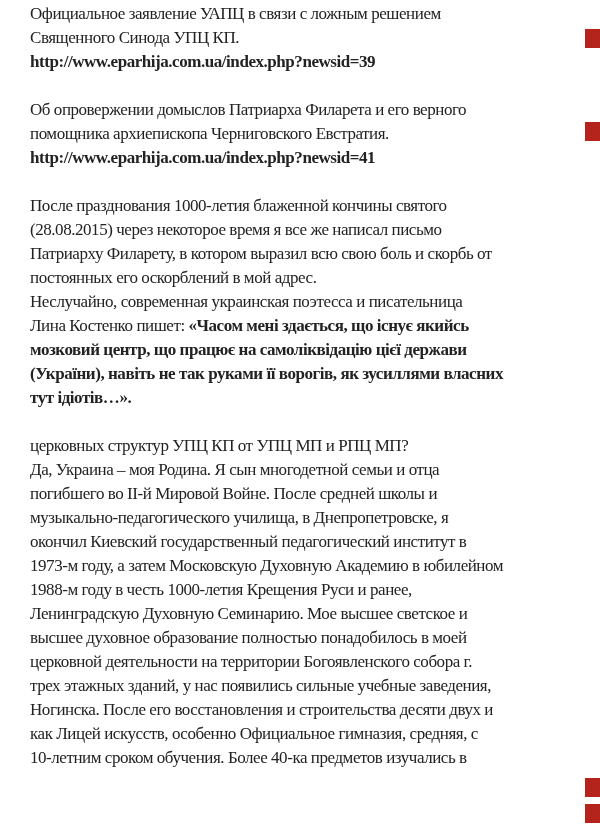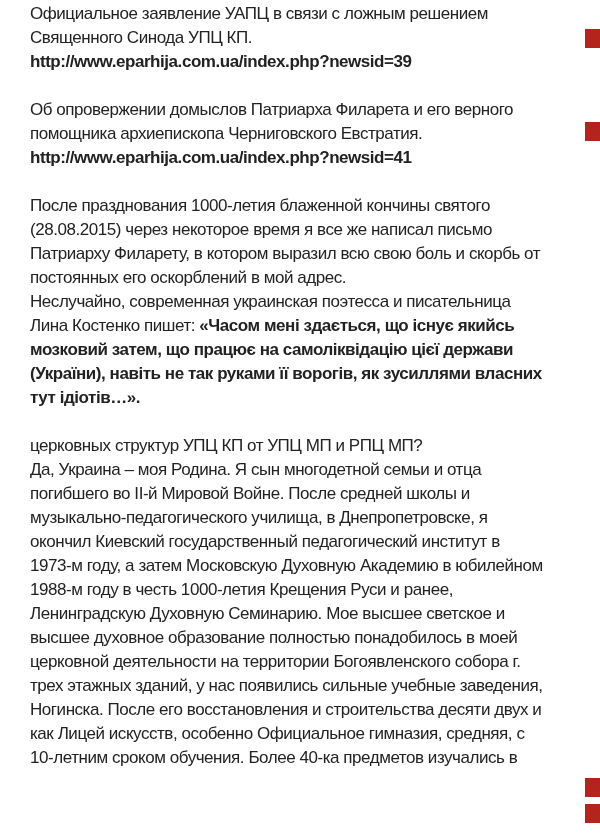--- a/index.html
+++ b/index.html
@@ -17,20 +17,21 @@
   }
   .doc {
     position: absolute;
     top: 2px;
     left: 30px;
     right: 0;
     color: #222222;
     font-size: 17px;
     line-height: 24px;
     letter-spacing: -0.45px;
+    font-family: Liberation Serif, serif;
   }
   .line {
     height: 24px;
     white-space: nowrap;
   }
   .line .bold {
     font-weight: 700;
   }
   .edge-marker {
     position: absolute;
@@ -51,21 +52,21 @@
       <div class="line"><span>Об опровержении домыслов Патриарха Филарета и его верного</span></div>
       <div class="line"><span>помощника архиепископа Черниговского Евстратия.</span></div>
       <div class="line"><span class="bold">http://www.eparhija.com.ua/index.php?newsid=41</span></div>
       <div class="line">&nbsp;</div>
       <div class="line"><span>После празднования 1000-летия блаженной кончины святого</span></div>
       <div class="line"><span>(28.08.2015) через некоторое время я все же написал письмо</span></div>
       <div class="line"><span>Патриарху Филарету, в котором выразил всю свою боль и скорбь от</span></div>
       <div class="line"><span>постоянных его оскорблений в мой адрес.</span></div>
       <div class="line"><span>Неслучайно, современная украинская поэтесса и писательница</span></div>
       <div class="line"><span>Лина Костенко пишет: </span><span class="bold">«Часом мені здається, що існує якийсь</span></div>
-      <div class="line"><span class="bold">мозковий затем, що працює на самоліквідацію цієї держави</span></div>
+      <div class="line"><span class="bold">мозковий центр, що працює на самоліквідацію цієї держави</span></div>
       <div class="line"><span class="bold">(України), навіть не так руками її ворогів, як зусиллями власних</span></div>
       <div class="line"><span class="bold">тут ідіотів…».</span></div>
       <div class="line">&nbsp;</div>
       <div class="line"><span>церковных структур УПЦ КП от УПЦ МП и РПЦ МП?</span></div>
       <div class="line"><span>Да, Украина – моя Родина. Я сын многодетной семьи и отца</span></div>
       <div class="line"><span>погибшего во II-й Мировой Войне. После средней школы и</span></div>
       <div class="line"><span>музыкально-педагогического училища, в Днепропетровске, я</span></div>
       <div class="line"><span>окончил Киевский государственный педагогический институт в</span></div>
       <div class="line"><span>1973-м году, а затем Московскую Духовную Академию в юбилейном</span></div>
       <div class="line"><span>1988-м году в честь 1000-летия Крещения Руси и ранее,</span></div>

